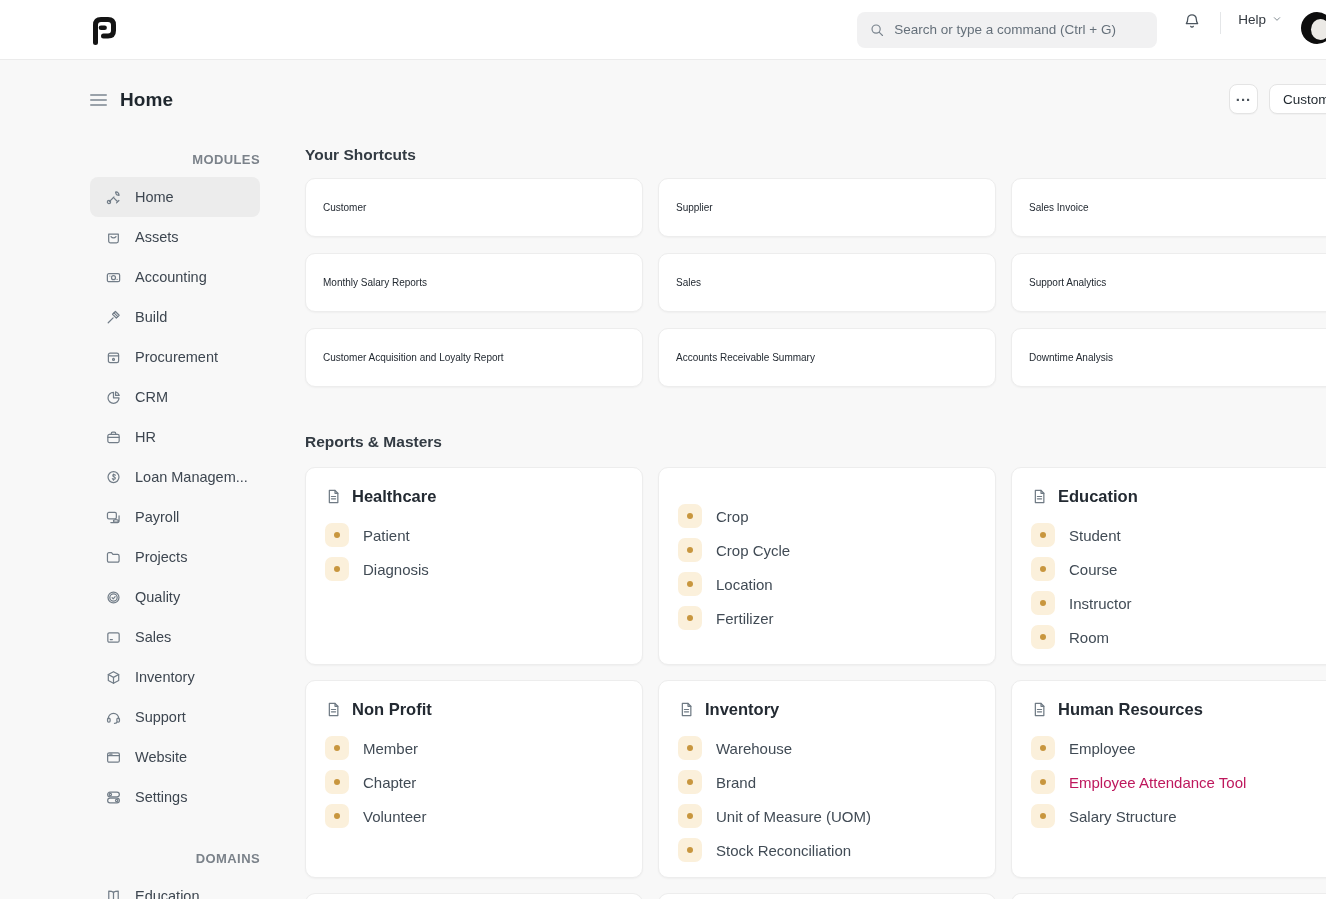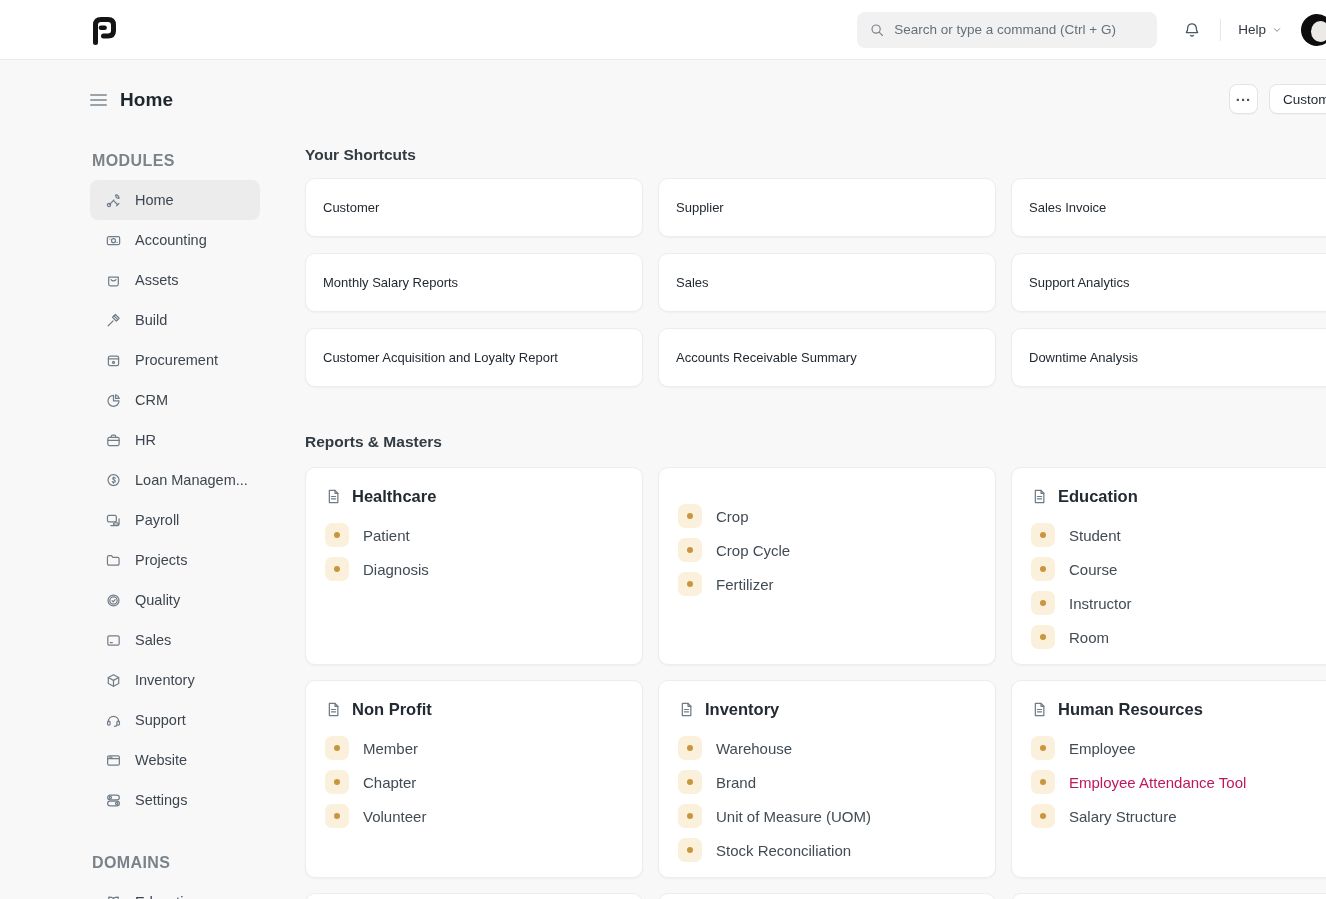--- a/index.html
+++ b/index.html
@@ -3,21 +3,21 @@
 <meta charset="utf-8">
 <style>
   * { box-sizing: border-box; }
   html,body { margin:0; padding:0; }
   body { font-family:"Liberation Sans", sans-serif; background:#e9e9e9; }
   .page { position:relative; width:1326px; height:899px; overflow:hidden; background:#f8f8f8; }
 
   
   .topbar { height:60px; background:#fff; border-bottom:1px solid #ebebeb; display:flex; align-items:center; justify-content:space-between; padding-left:90px; }
   .logo { display:flex; align-items:center; cursor:pointer; }
-  .topbar-right { display:flex; align-items:center;padding-left:23px; }
+  .topbar-right { display:flex; align-items:flex-start;padding-left:23px; }
   .searchbar { width:300px; height:36px; background:#f1f1f2; border-radius:8px; display:flex; align-items:center; gap:9px; padding:0 12px; color:#65707a; font-size:13.5px; cursor:pointer; }
   .searchbar .ic { color:#7a848e; }
   .iconbtn { background:none; border:none; padding:0; margin-left:26px; color:#4c565f; cursor:pointer; display:flex; }
   .tb-divider { width:1px; height:22px; background:#e4e6e8; margin:0 17px 0 19px; }
   .help { display:flex; align-items:center; gap:5px; font-size:13.5px; color:#32383f; cursor:pointer; }
   .help .ic { color:#6d777f; }
   .avatar { width:32px; height:32px; border-radius:50%; background:#0d0d0d; margin-left:18px; margin-right:-7px; flex-shrink:0; position:relative; overflow:hidden; }
   .avatar::after { content:""; position:absolute; left:10px; top:7px; width:19px; height:21px; border-radius:50%; background:#eceae6; }
 
   
@@ -26,32 +26,32 @@
   .sidebar-toggle i { width:17px; height:2px; background:#9aa2aa; border-radius:1px; }
   .pagehead h1 { font-size:19px; margin:0 0 0 13px; color:#1f272e; font-weight:700; letter-spacing:.1px; }
   .pagehead-actions { position:absolute; left:1139px; top:2px; display:flex; gap:11px; }
   .btn { background:#fff; border:1px solid #e4e4e4; border-radius:8px; height:30px; box-shadow:0 1px 1px rgba(0,0,0,.03); font-size:13.5px; color:#1f272e; font-family:inherit; cursor:pointer; }
   .more-btn { width:29px; padding:0 0 6px 0; font-weight:700; color:#4c545c; letter-spacing:1px; font-size:15px; line-height:10px; }
   .customize-btn { width:112px; text-align:left; padding:0 13px; flex-shrink:0; }
 
   
   .layout { display:flex; margin-top:20px; align-items:flex-start; }
   .sidebar { width:170px; margin-left:90px; flex-shrink:0; }
-  .side-label { font-size:16px; font-weight:600; color:#7b828a; letter-spacing:.4px; margin:14px 0 10px 2px; }
+  .side-label { font-size:13px; font-weight:600; color:#7b828a; letter-spacing:.4px; margin:14px 0 10px 2px;text-align:right; }
   .side-label.domains { margin-top:34px; }
   .side-item { height:40px; display:flex; align-items:center; padding-left:15px; gap:13px; border-radius:8px; font-size:14.5px; color:#3d4650; cursor:pointer; white-space:nowrap; overflow:hidden; }
   .side-item.active { background:#ececec; }
   .side-item .ic { color:#727d88; display:flex; flex-shrink:0; }
 
   .content { margin-left:45px; }
   .content h2 { font-size:15.5px; font-weight:700; color:#333b43; margin:8px 0 14px; }
   .content h2.reports-h { margin:46px 0 16px; }
 
   .shortcut-grid { display:grid; grid-template-columns:repeat(3,338px); gap:16px 15px; }
-  .shortcut-card { height:59px; background:#fff; border:1px solid #ededed; border-radius:10px; display:flex; align-items:center; padding:0 17px; font-size:13px; color:#232a32; box-shadow:0 1px 2px rgba(0,0,0,.04); cursor:pointer; }
+  .shortcut-card { height:59px; background:#fff; border:1px solid #ededed; border-radius:10px; display:flex; align-items:center; padding:0 17px; font-size:10px; color:#232a32; box-shadow:0 1px 2px rgba(0,0,0,.04); cursor:pointer; }
 
   .report-grid { display:grid; grid-template-columns:repeat(3,338px); gap:15px; grid-auto-rows:198px; }
   .report-card { background:#fff; border:1px solid #ededed; border-radius:10px; padding:19px; box-shadow:0 1px 2px rgba(0,0,0,.04); }
   .rc-title { display:flex; align-items:center; gap:10px; font-size:16.5px; font-weight:600; color:#232a32; cursor:pointer; }
   .rc-title .ic { color:#6f7a84; display:flex; }
   .rc-items { margin-top:17px; display:flex; flex-direction:column; gap:10px; }
   .rc-item { display:flex; align-items:center; gap:14px; cursor:pointer; }
   .bullet { width:24px; height:24px; border-radius:7px; background:#fbf0db; position:relative; flex-shrink:0; }
   .bullet::after { content:""; position:absolute; left:9px; top:9px; width:6px; height:6px; border-radius:50%; background:#c8963e; }
   .rc-item span { font-size:15px; color:#414b55; }
@@ -222,29 +222,29 @@
       <div class="side-label">MODULES</div>
 
       <div class="side-item active">
         <svg class="sic ic17 ic">
             <use href="#sym-tools"></use>
           </svg>
         <span>Home</span>
       </div>
       <div class="side-item">
         <svg class="sic ic17 ic">
+            <use href="#sym-bag"></use>
+          </svg>
+        <span>Assets</span>
+      </div>
+      <div class="side-item">
+        <svg class="sic ic17 ic">
             <use href="#sym-cash"></use>
           </svg>
         <span>Accounting</span>
-      </div>
-      <div class="side-item">
-        <svg class="sic ic17 ic">
-            <use href="#sym-bag"></use>
-          </svg>
-        <span>Assets</span>
       </div>
       <div class="side-item">
         <svg class="sic ic17 ic">
             <use href="#sym-hammer"></use>
           </svg>
         <span>Build</span>
       </div>
       <div class="side-item">
         <svg class="sic ic17 ic">
             <use href="#sym-box"></use>
@@ -370,20 +370,24 @@
             <div class="rc-item">
                 <i class="bullet"></i>
                 <span>Crop</span>
               </div>
             <div class="rc-item">
                 <i class="bullet"></i>
                 <span>Crop Cycle</span>
               </div>
             <div class="rc-item">
                 <i class="bullet"></i>
+                <span>Location</span>
+              </div>
+            <div class="rc-item">
+                <i class="bullet"></i>
                 <span>Fertilizer</span>
               </div>
           </div>
         </div>
 
         <div class="report-card">
           <div class="rc-title">
             <svg class="sic ic17 ic">
                 <use href="#sym-file"></use>
               </svg>

